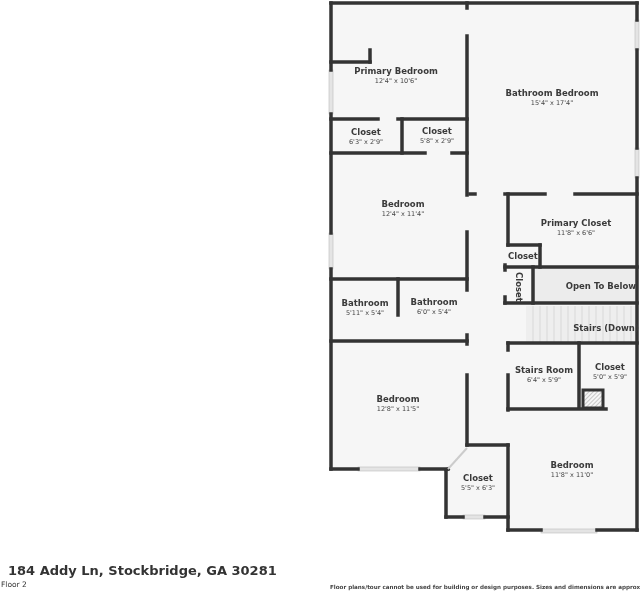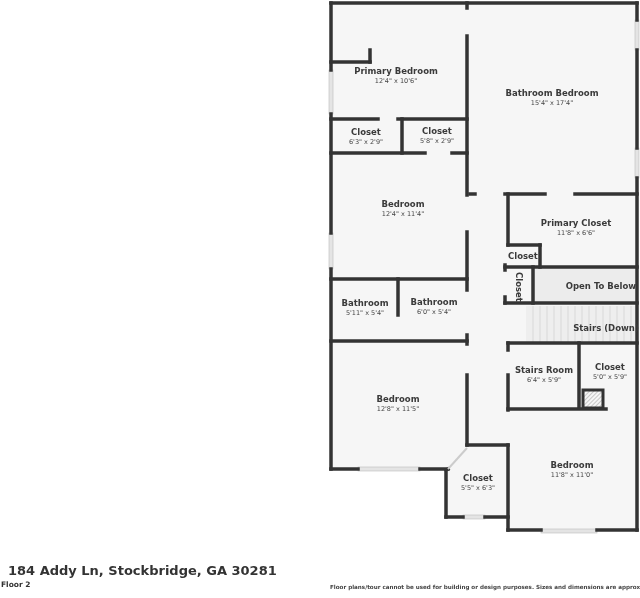--- a/index.html
+++ b/index.html
@@ -4,21 +4,21 @@
 <style>
   html, body { margin:0; padding:0; }
   body { width:640px; height:598px; background:#ffffff; position:relative; overflow:hidden;
          font-family:"DejaVu Sans", sans-serif; color:#333; }
   #plan { position:absolute; left:0; top:0; width:640px; height:598px; }
   .room-label { position:absolute; text-align:center; transform:translate(-50%,-50%); white-space:nowrap; }
   .room-name { font-size:8.5px; font-weight:bold; color:#3a3a3a; line-height:11px; }
   .room-dim { font-size:6.5px; color:#444; line-height:9px; }
   .vert { transform:translate(-50%,-50%) rotate(90deg); }
   .footer-addr { position:absolute; left:8px; top:563px; font-size:13px; font-weight:bold; color:#333; }
-  .footer-floor { position:absolute; left:1px; top:580px; font-size:7.5px; font-weight:bold; color:#333; }
+  .footer-floor { position:absolute; left:1px; top:580px; font-size:7.5px; font-weight:normal; color:#333; }
   .footer-disclaimer { position:absolute; left:330px; top:584px; font-size:5.6px; font-weight:bold; color:#444; white-space:nowrap; }
 </style>
 </head>
 <body>
 
 <svg id="plan" viewBox="0 0 640 598" xmlns="http://www.w3.org/2000/svg">
   <defs>
     <pattern id="hatch" width="3" height="3" patternUnits="userSpaceOnUse" patternTransform="rotate(45)">
       <line x1="0" y1="0" x2="0" y2="3" stroke="#999" stroke-width="1"></line>
     </pattern>

